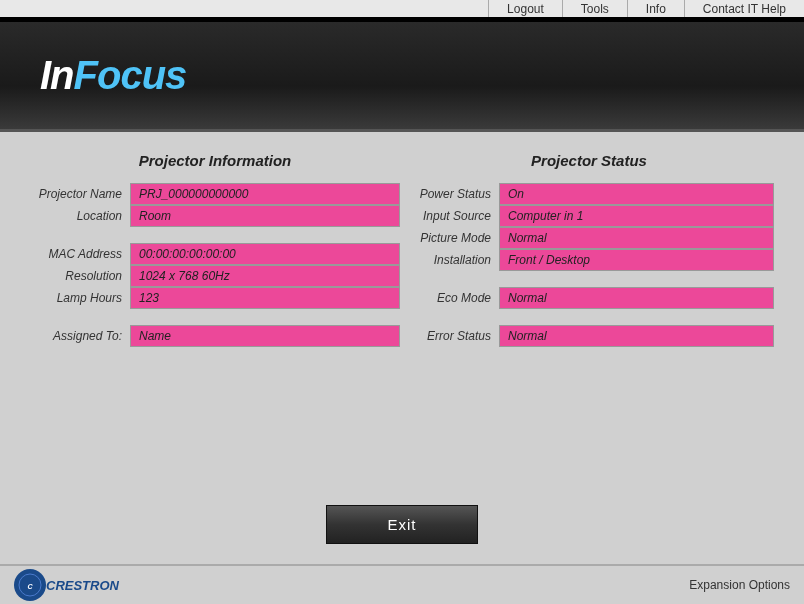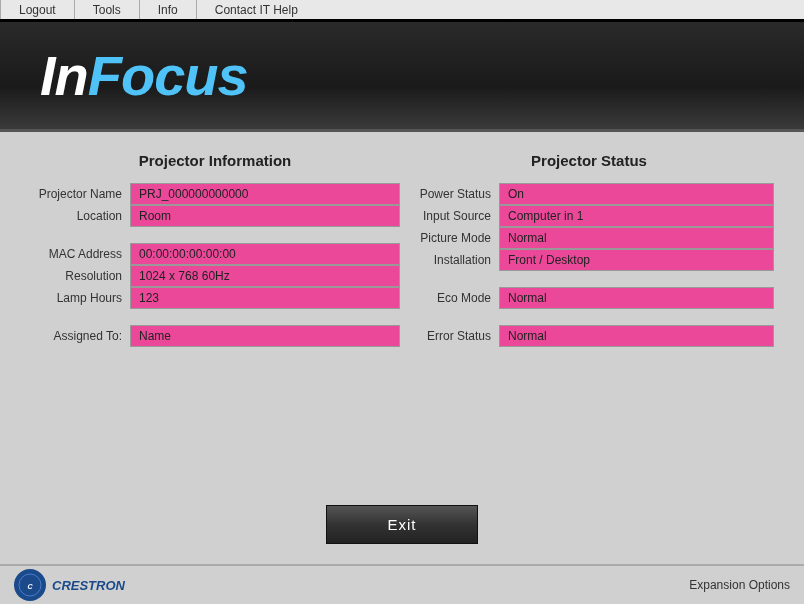--- a/index.html
+++ b/index.html
@@ -8,22 +8,23 @@
       height: 604px;
       font-family: Arial, sans-serif;
       font-size: 13px;
       background: #c8c8c8;
       overflow: hidden;
     }
 
     
     #top-nav {
       display: flex;
+      justify-content: flex-end;
       background: #e8e8e8;
-      border-bottom: 3px solid #000000;
+      border-bottom: 5px solid #000000;
       height: 22px;
     }
     .nav-item {
       padding: 2px 18px;
       border-left: 1px solid #aaa;
       font-size: 12px;
       color: #333;
       display: flex;
       align-items: center;
       cursor: pointer;
@@ -33,41 +34,42 @@
     #header {
       background: linear-gradient(to bottom, #2a2a2a 0%, #1a1a1a 60%, #3a3a3a 100%);
       height: 110px;
       display: flex;
       align-items: center;
       padding-left: 40px;
       border-bottom: 3px solid #555;
     }
     #logo-text {
       color: white;
-      font-size: 56px;
+      font-size: 40px;
       font-weight: bold;
       font-style: italic;
       letter-spacing: -1px;
     }
     #logo-text span.in { color: white; }
     #logo-text span.focus { color: #4fc3f7; }
 
     
     #main {
       background: #d0d0d0;
       padding: 20px 30px;
       height: 432px;
       display: flex;
       flex-direction: column;
     }
 
     #panels {
       display: flex;
       gap: 4px;
       flex: 1;
+      font-style: italic;
     }
 
     .panel {
       flex: 1;
       display: flex;
       flex-direction: column;
     }
 
     .panel-title {
       text-align: center;
@@ -128,21 +130,20 @@
       height: 40px;
       display: flex;
       align-items: center;
       justify-content: space-between;
       padding: 0 14px;
     }
 
     #crestron-logo {
       display: flex;
       align-items: center;
-      gap: 6px;
     }
 
     .crestron-circle {
       width: 32px;
       height: 32px;
       border-radius: 50%;
       background: #1a4a8a;
       display: flex;
       align-items: center;
       justify-content: center;

